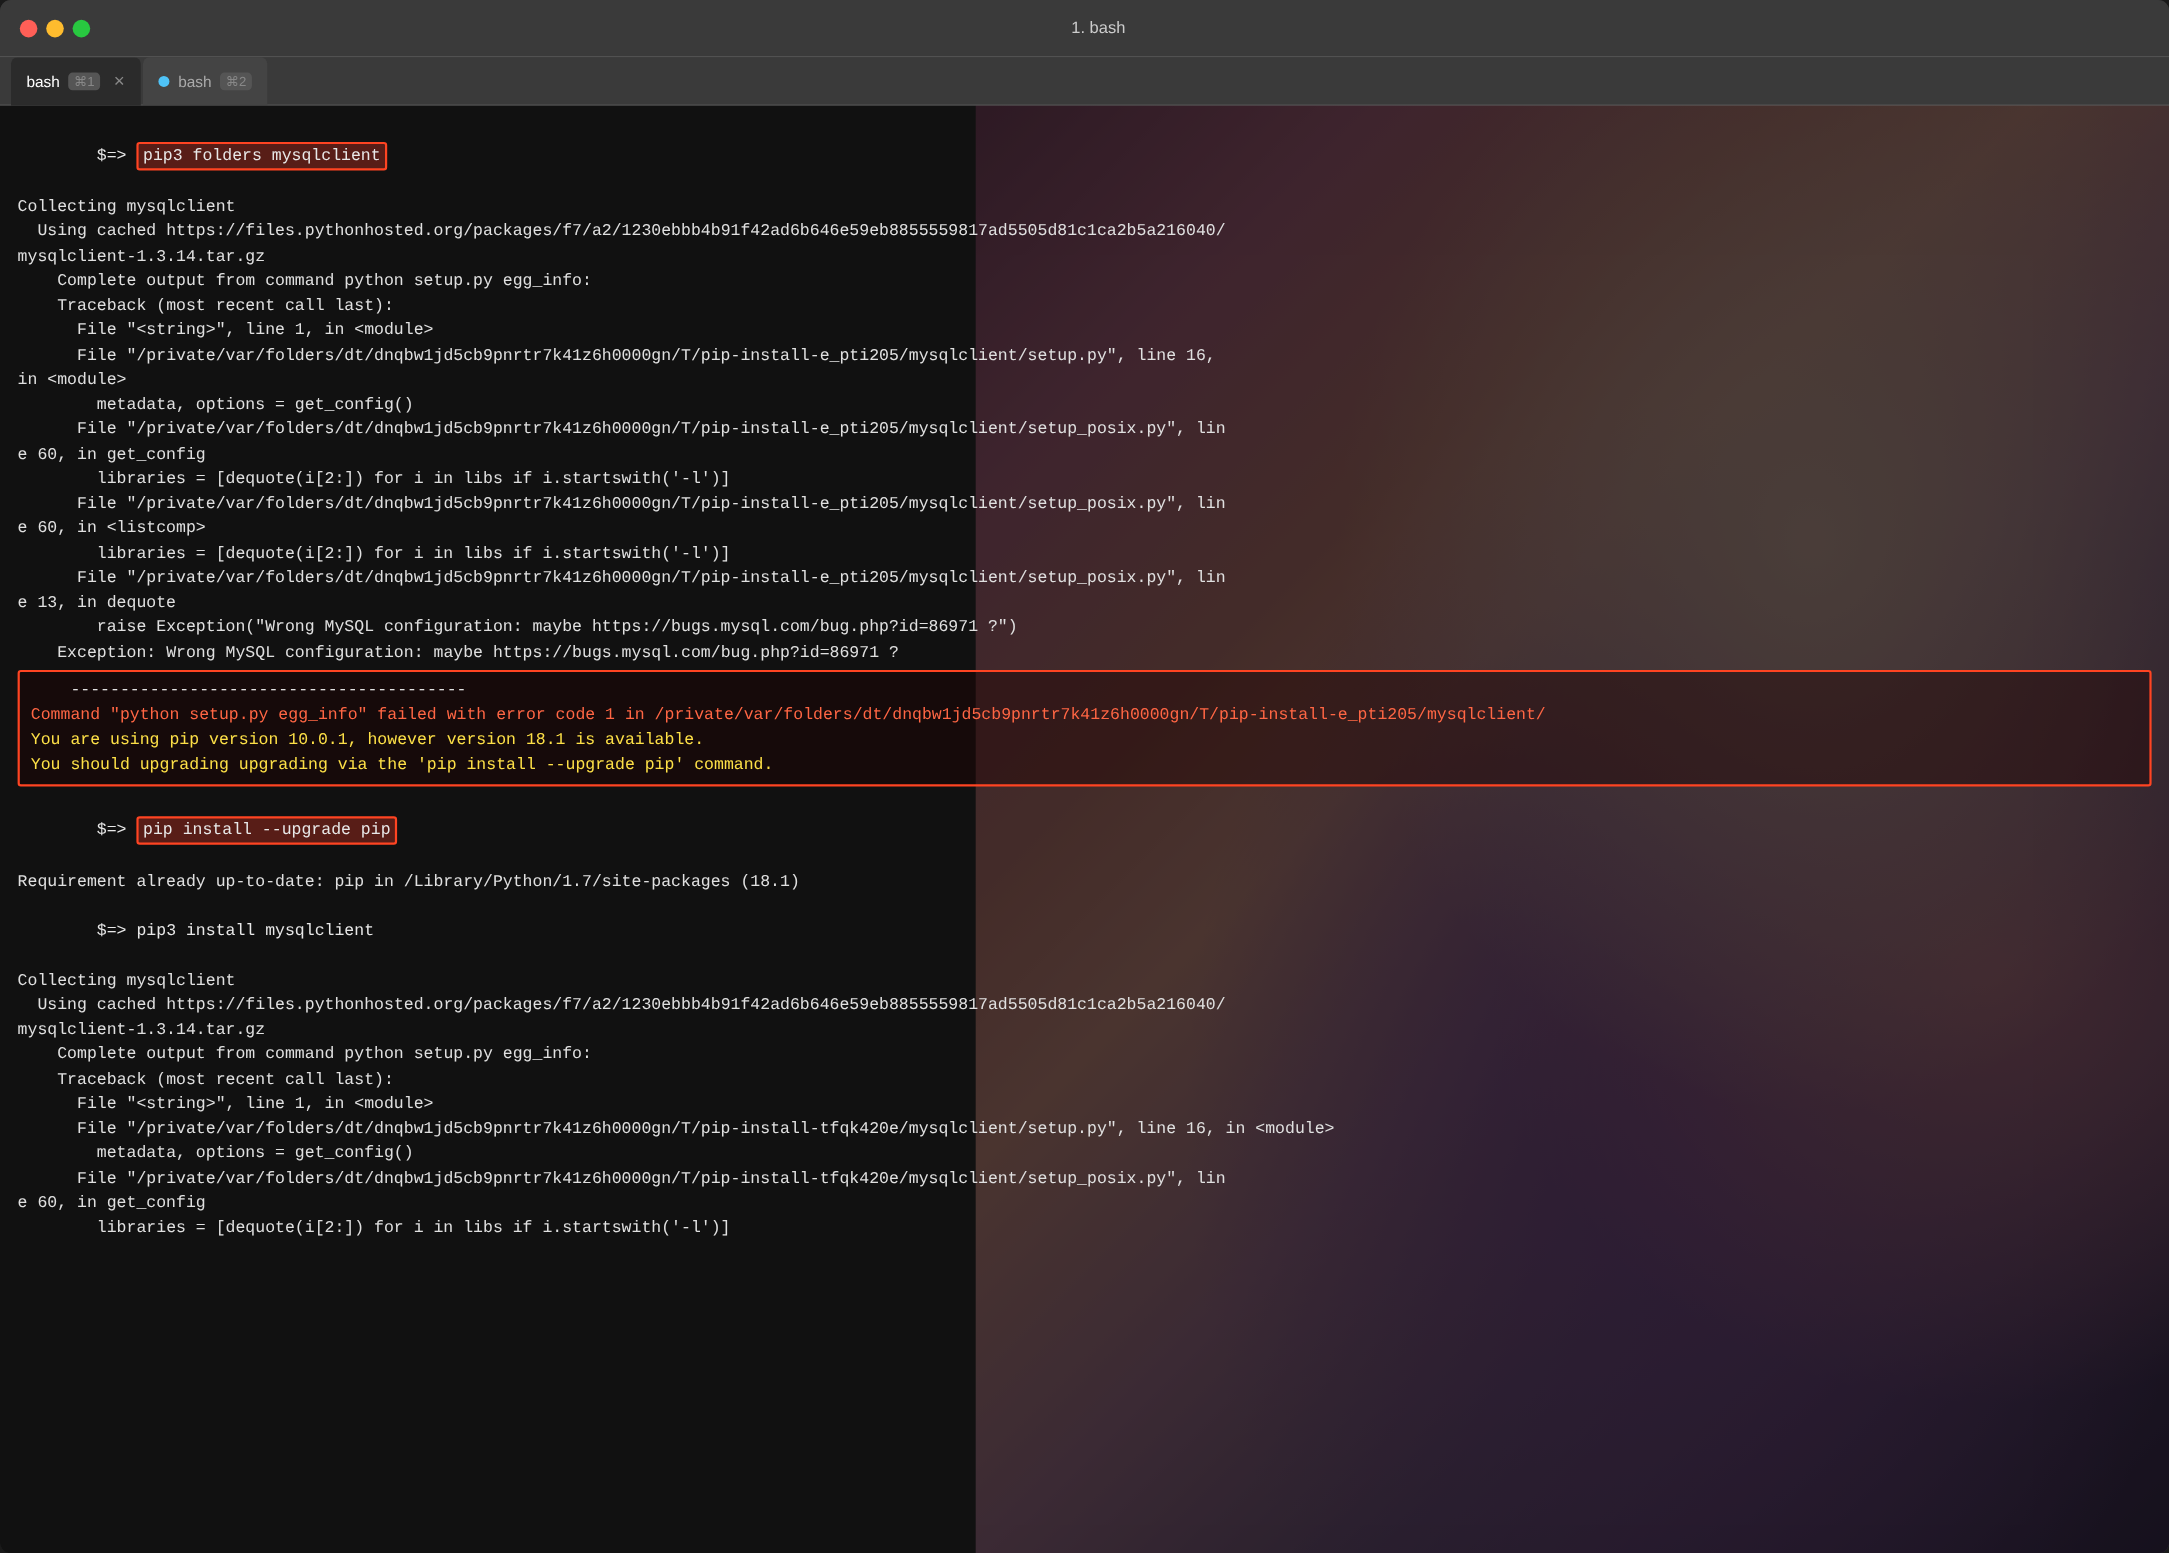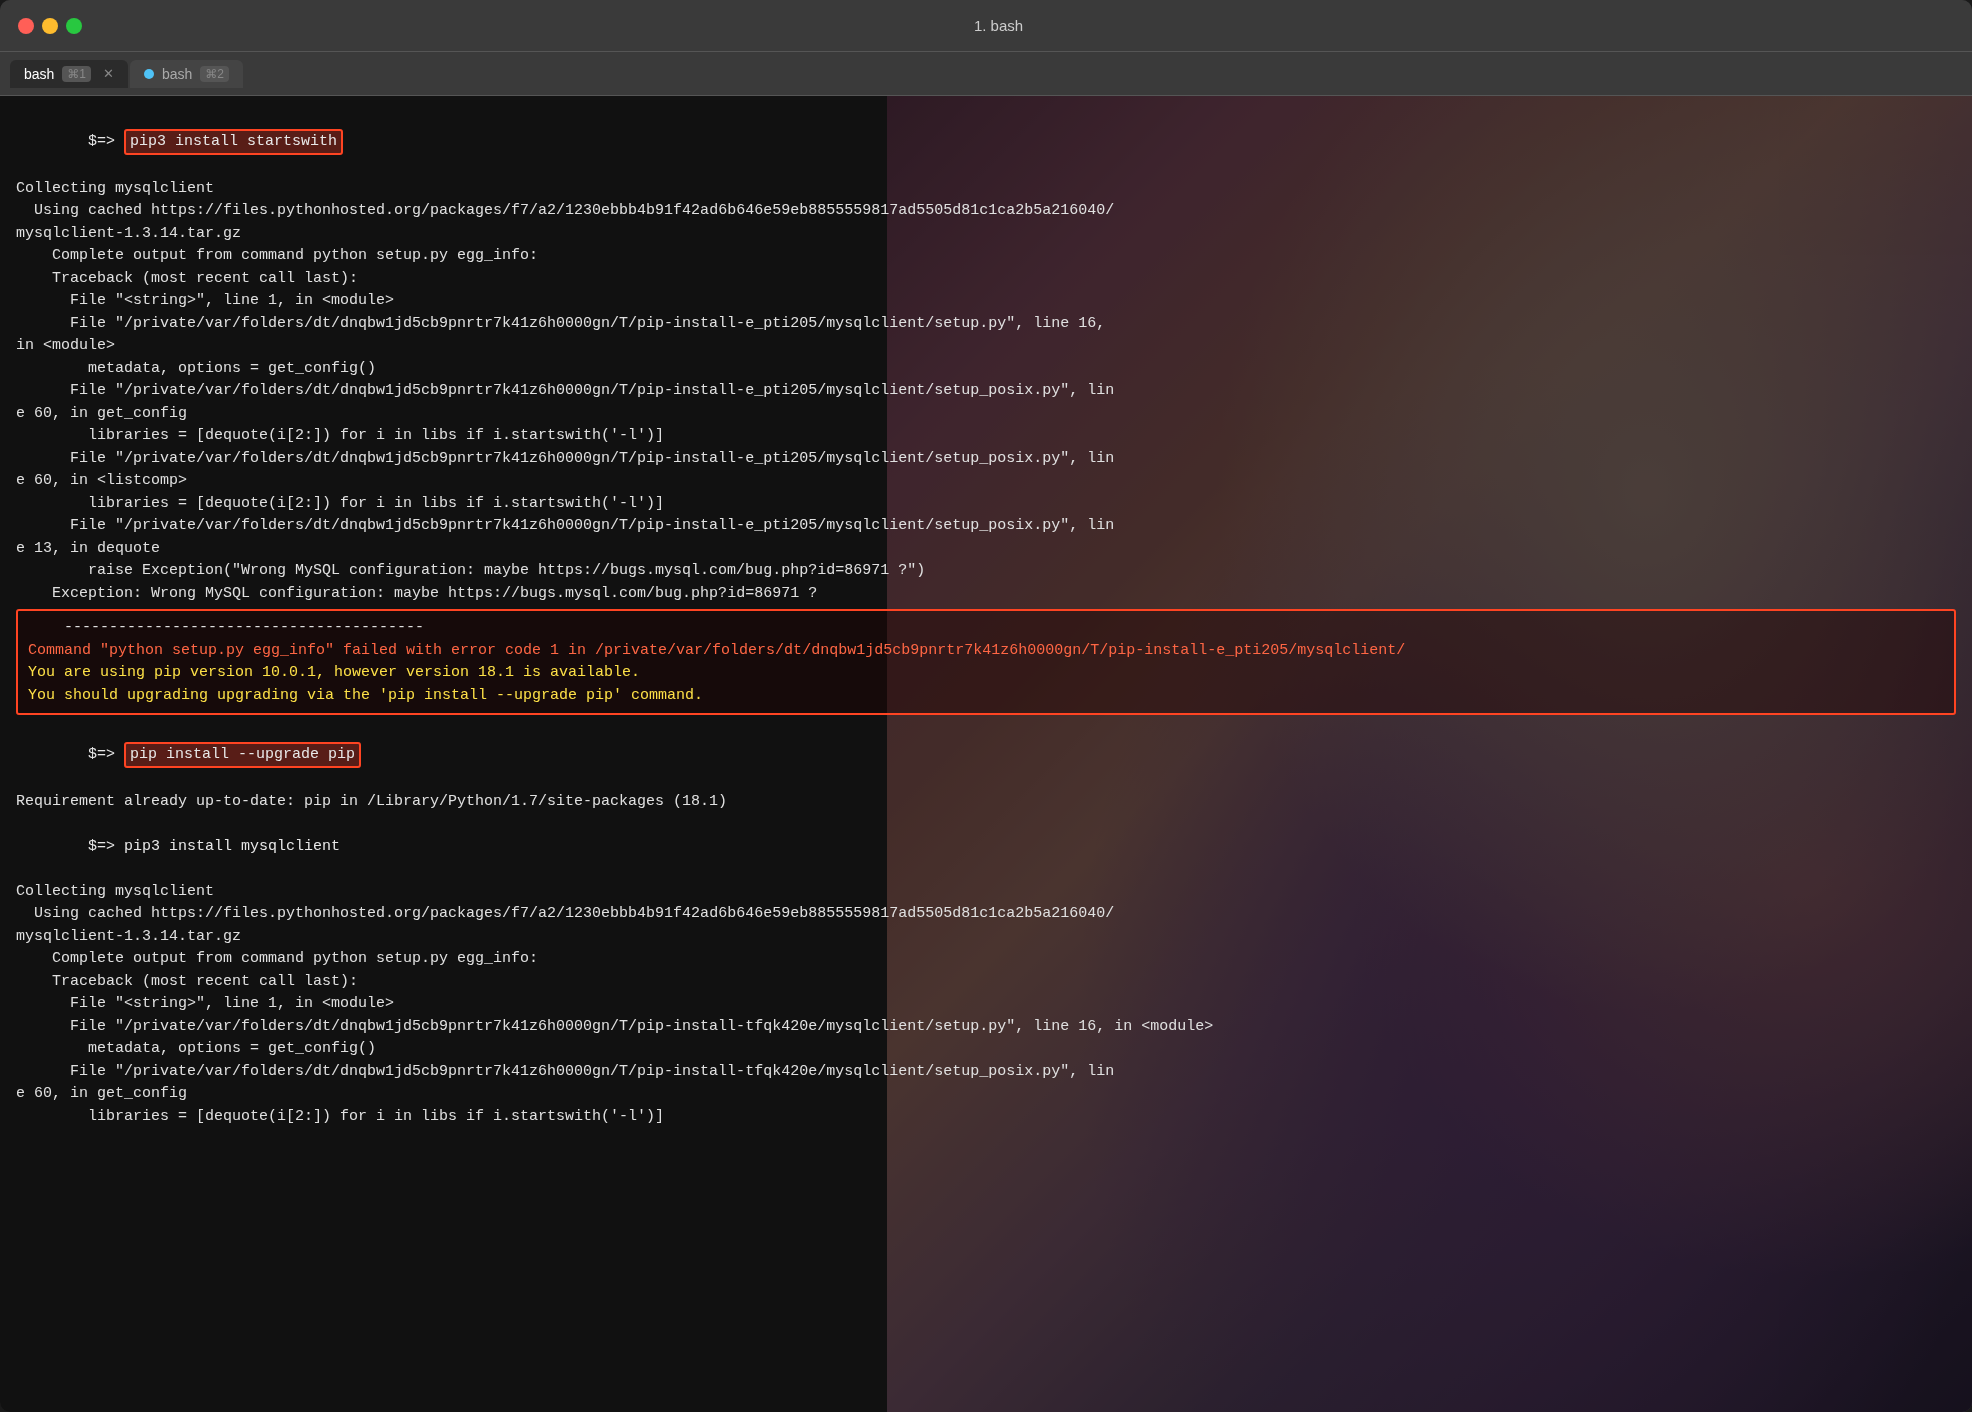--- a/index.html
+++ b/index.html
@@ -65,21 +65,21 @@
       height: 44px;
       background: #3a3a3a;
       display: flex;
       align-items: center;
       border-bottom: 1px solid #555;
       padding-left: 10px;
       gap: 2px;
     }
 
     .tab {
-      height: 28px;
+      height: 44px;
       display: flex;
       align-items: center;
       padding: 0 14px;
       border-radius: 6px 6px 0 0;
       cursor: pointer;
       font-family: -apple-system, sans-serif;
       font-size: 14px;
       gap: 8px;
       justify-content: space-between;
     }
@@ -238,21 +238,21 @@
     </div>
   </div>
 
   <div class="terminal-body">
 
     <div class="bg-image"></div>
 
     <div class="terminal-content">
 
       <span class="line">
-        <span class="prompt">$=&gt; </span><span class="cmd-highlight">pip3 install startswith</span>
+        <span class="prompt">$=&gt; </span><span class="cmd-highlight">pip3 folders mysqlclient</span>
       </span>
       <span class="line normal-text">Collecting mysqlclient</span>
       <span class="line normal-text">  Using cached https://files.pythonhosted.org/packages/f7/a2/1230ebbb4b91f42ad6b646e59eb8855559817ad5505d81c1ca2b5a216040/<br>mysqlclient-1.3.14.tar.gz</span>
       <span class="line normal-text">    Complete output from command python setup.py egg_info:</span>
       <span class="line normal-text">    Traceback (most recent call last):</span>
       <span class="line normal-text">      File "&lt;string&gt;", line 1, in &lt;module&gt;</span>
       <span class="line normal-text">      File "/private/var/folders/dt/dnqbw1jd5cb9pnrtr7k41z6h0000gn/T/pip-install-e_pti205/mysqlclient/setup.py", line 16,<br>in &lt;module&gt;</span>
       <span class="line normal-text">        metadata, options = get_config()</span>
       <span class="line normal-text">      File "/private/var/folders/dt/dnqbw1jd5cb9pnrtr7k41z6h0000gn/T/pip-install-e_pti205/mysqlclient/setup_posix.py", lin<br>e 60, in get_config</span>
       <span class="line normal-text">        libraries = [dequote(i[2:]) for i in libs if i.startswith('-l')]</span>

